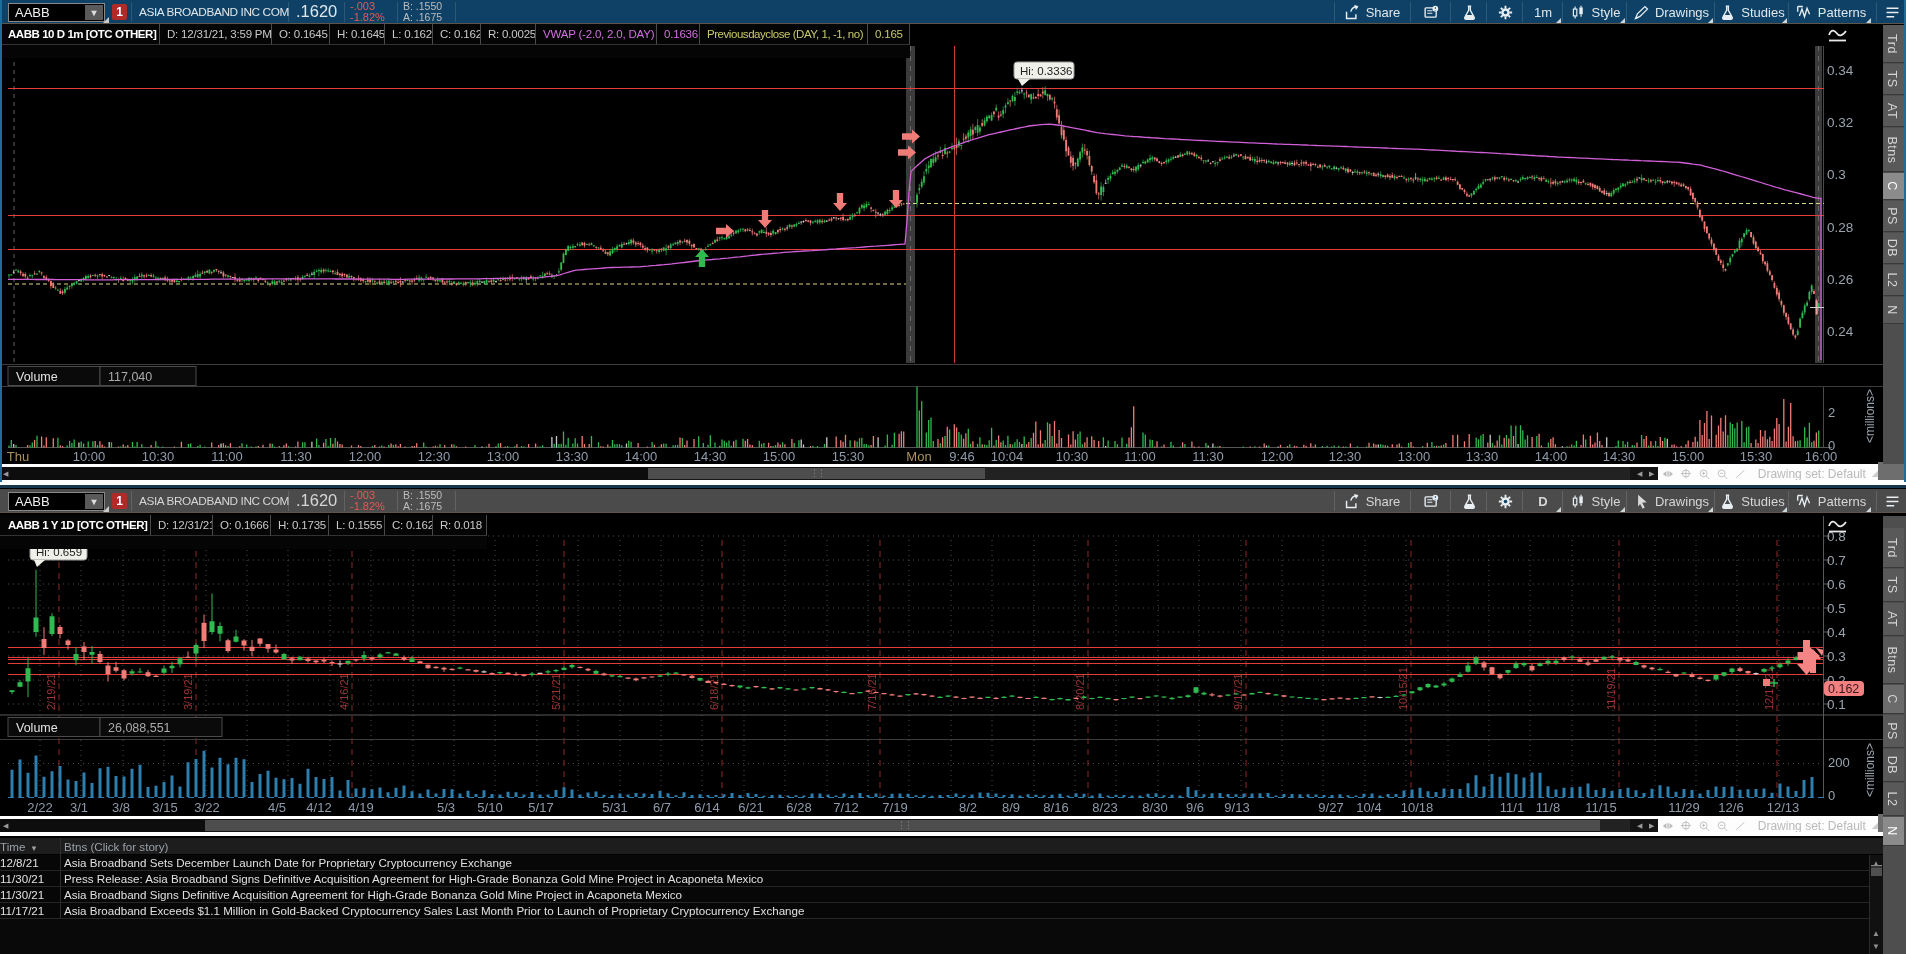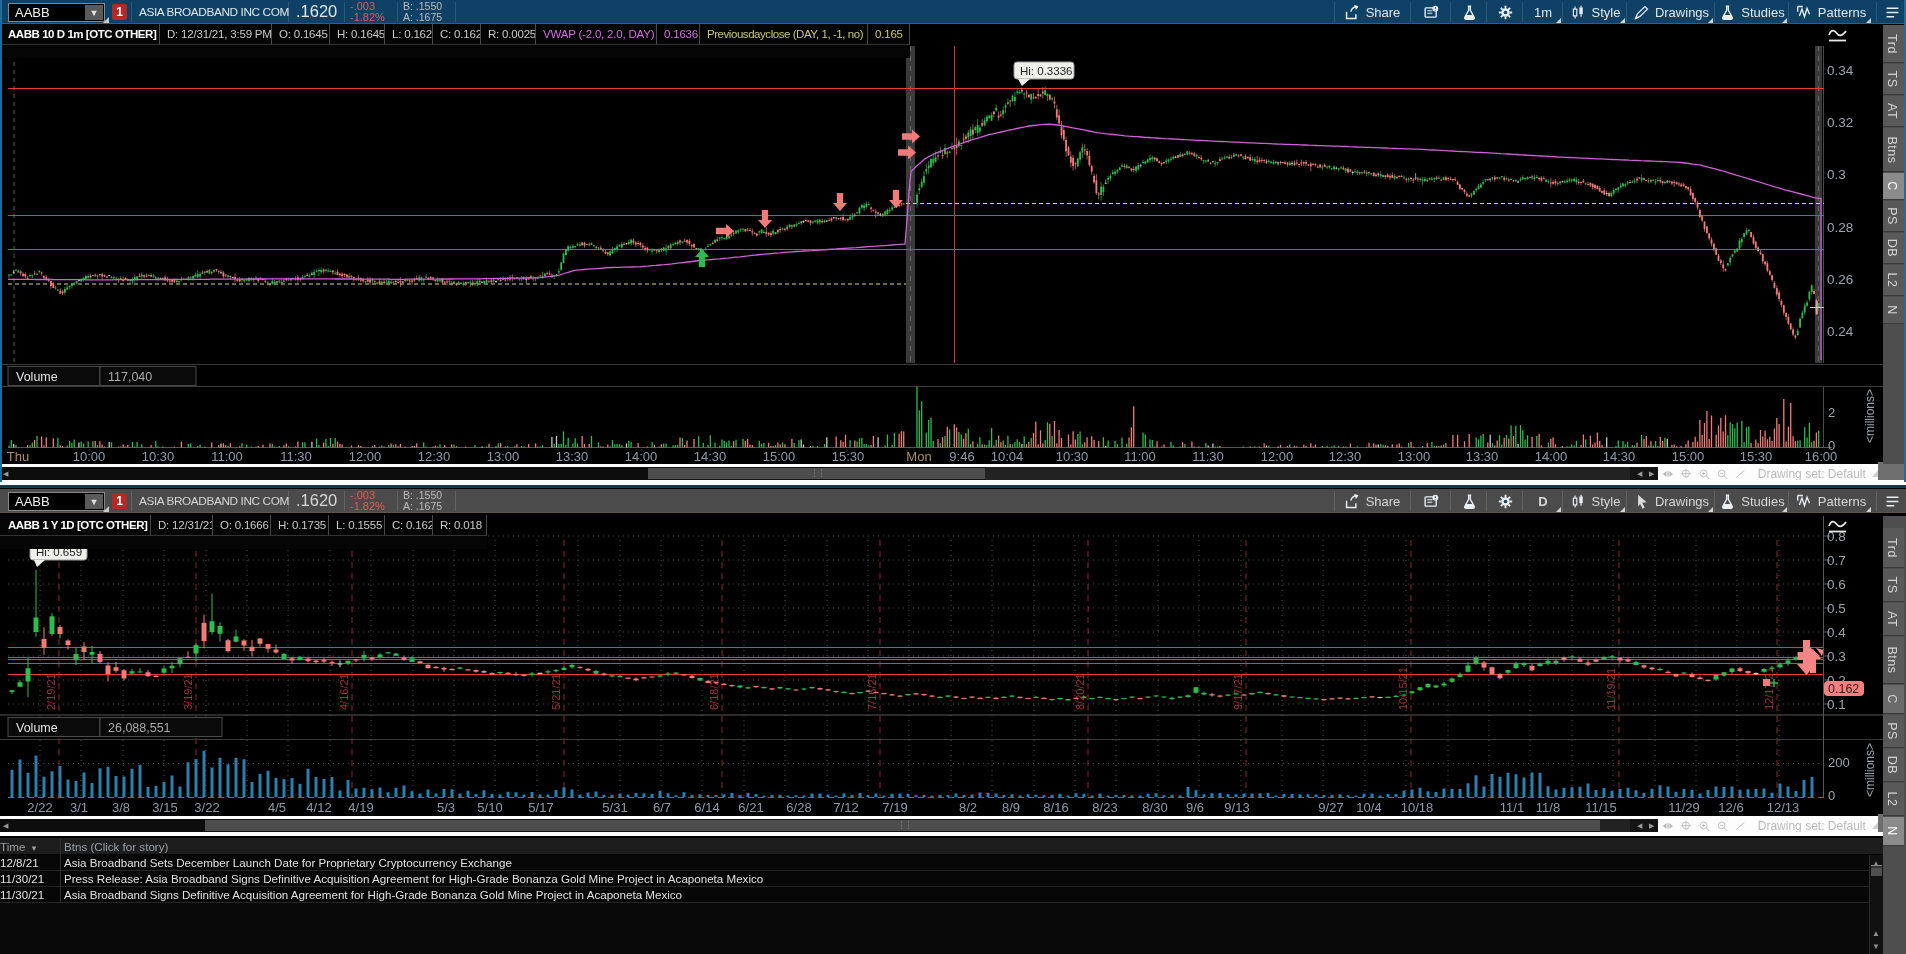--- a/index.html
+++ b/index.html
@@ -575,20 +575,21 @@
         <span class="dsdd">◢</span>
  </div>
 </div>
 <div class="sccorner" style="top:814px;height:22px"></div>
 <div class="whiteband" style="top:832px;height:4px"></div>
 <div class="news">
  <div class="nhdr"><span class="ndate" style="color:#9aa0a6">Time&nbsp;&nbsp;<i class="nsort">▾</i></span><span class="ntitle" style="color:#9aa0a6">Btns (Click for story)</span></div>
       <div class="nrow"><span class="ndate">12/8/21</span><span class="ntitle">Asia Broadband Sets December Launch Date for Proprietary Cryptocurrency Exchange</span></div>
       <div class="nrow"><span class="ndate">11/30/21</span><span class="ntitle">Press Release: Asia Broadband Signs Definitive Acquisition Agreement for High-Grade Bonanza Gold Mine Project in Acaponeta Mexico</span></div>
       <div class="nrow"><span class="ndate">11/30/21</span><span class="ntitle">Asia Broadband Signs Definitive Acquisition Agreement for High-Grade Bonanza Gold Mine Project in Acaponeta Mexico</span></div>
+      <div class="nrow"><span class="ndate">11/17/21</span><span class="ntitle">Asia Broadband Exceeds $1.1 Million in Gold-Backed Cryptocurrency Sales Last Month Prior to Launch of Proprietary Cryptocurrency Exchange</span></div>
  <div class="nscroll">
         <span class="nup">▲</span>
         <div class="nthumb"></div>
         <span class="nup2">▲</span>
         <span class="ndn">▼</span>
       </div>
  <div class="nfill"></div>
 </div>
 <div class="sbar" style="top:25px;height:439px">
       <div class="stab " style="top:0px;height:38px">

